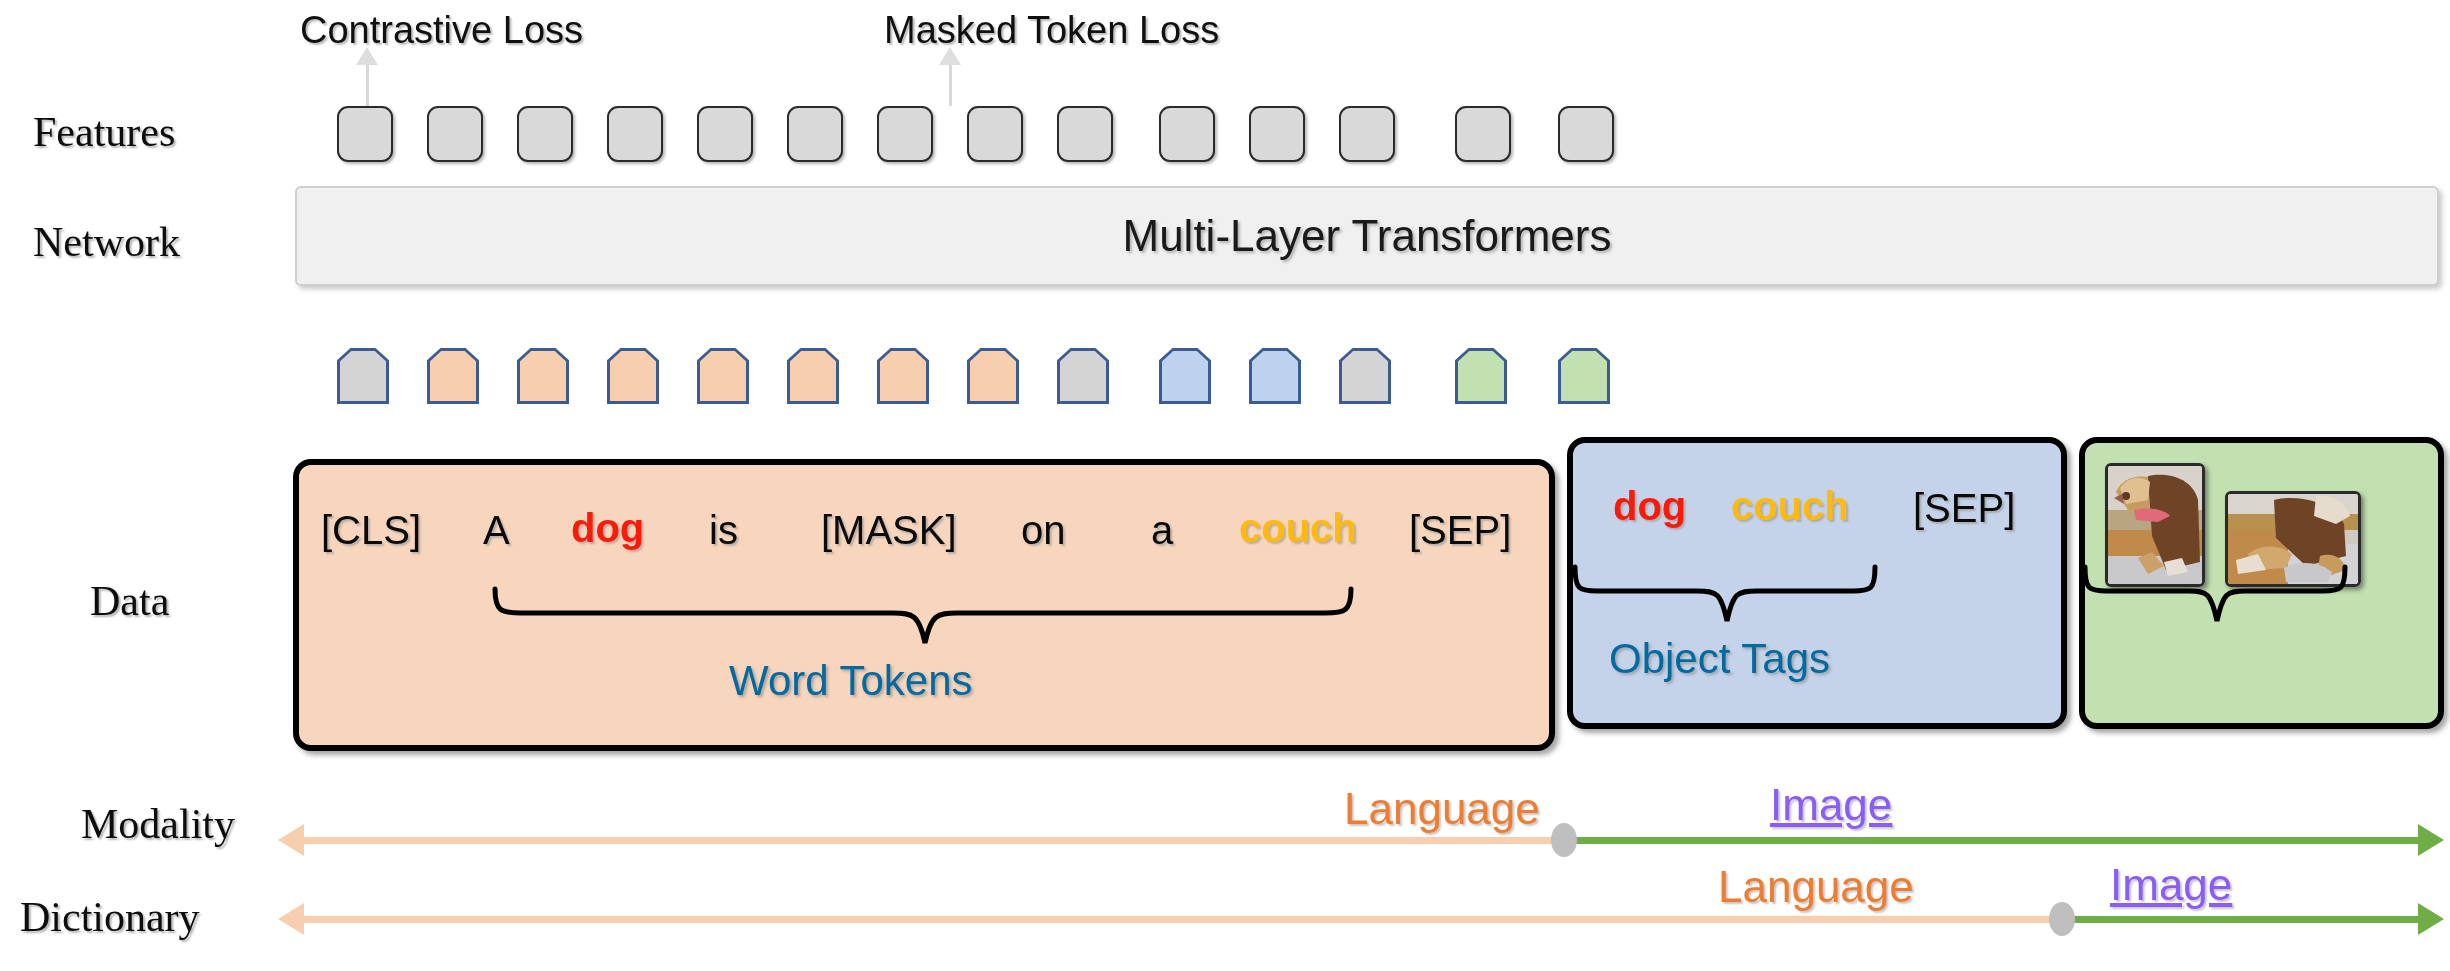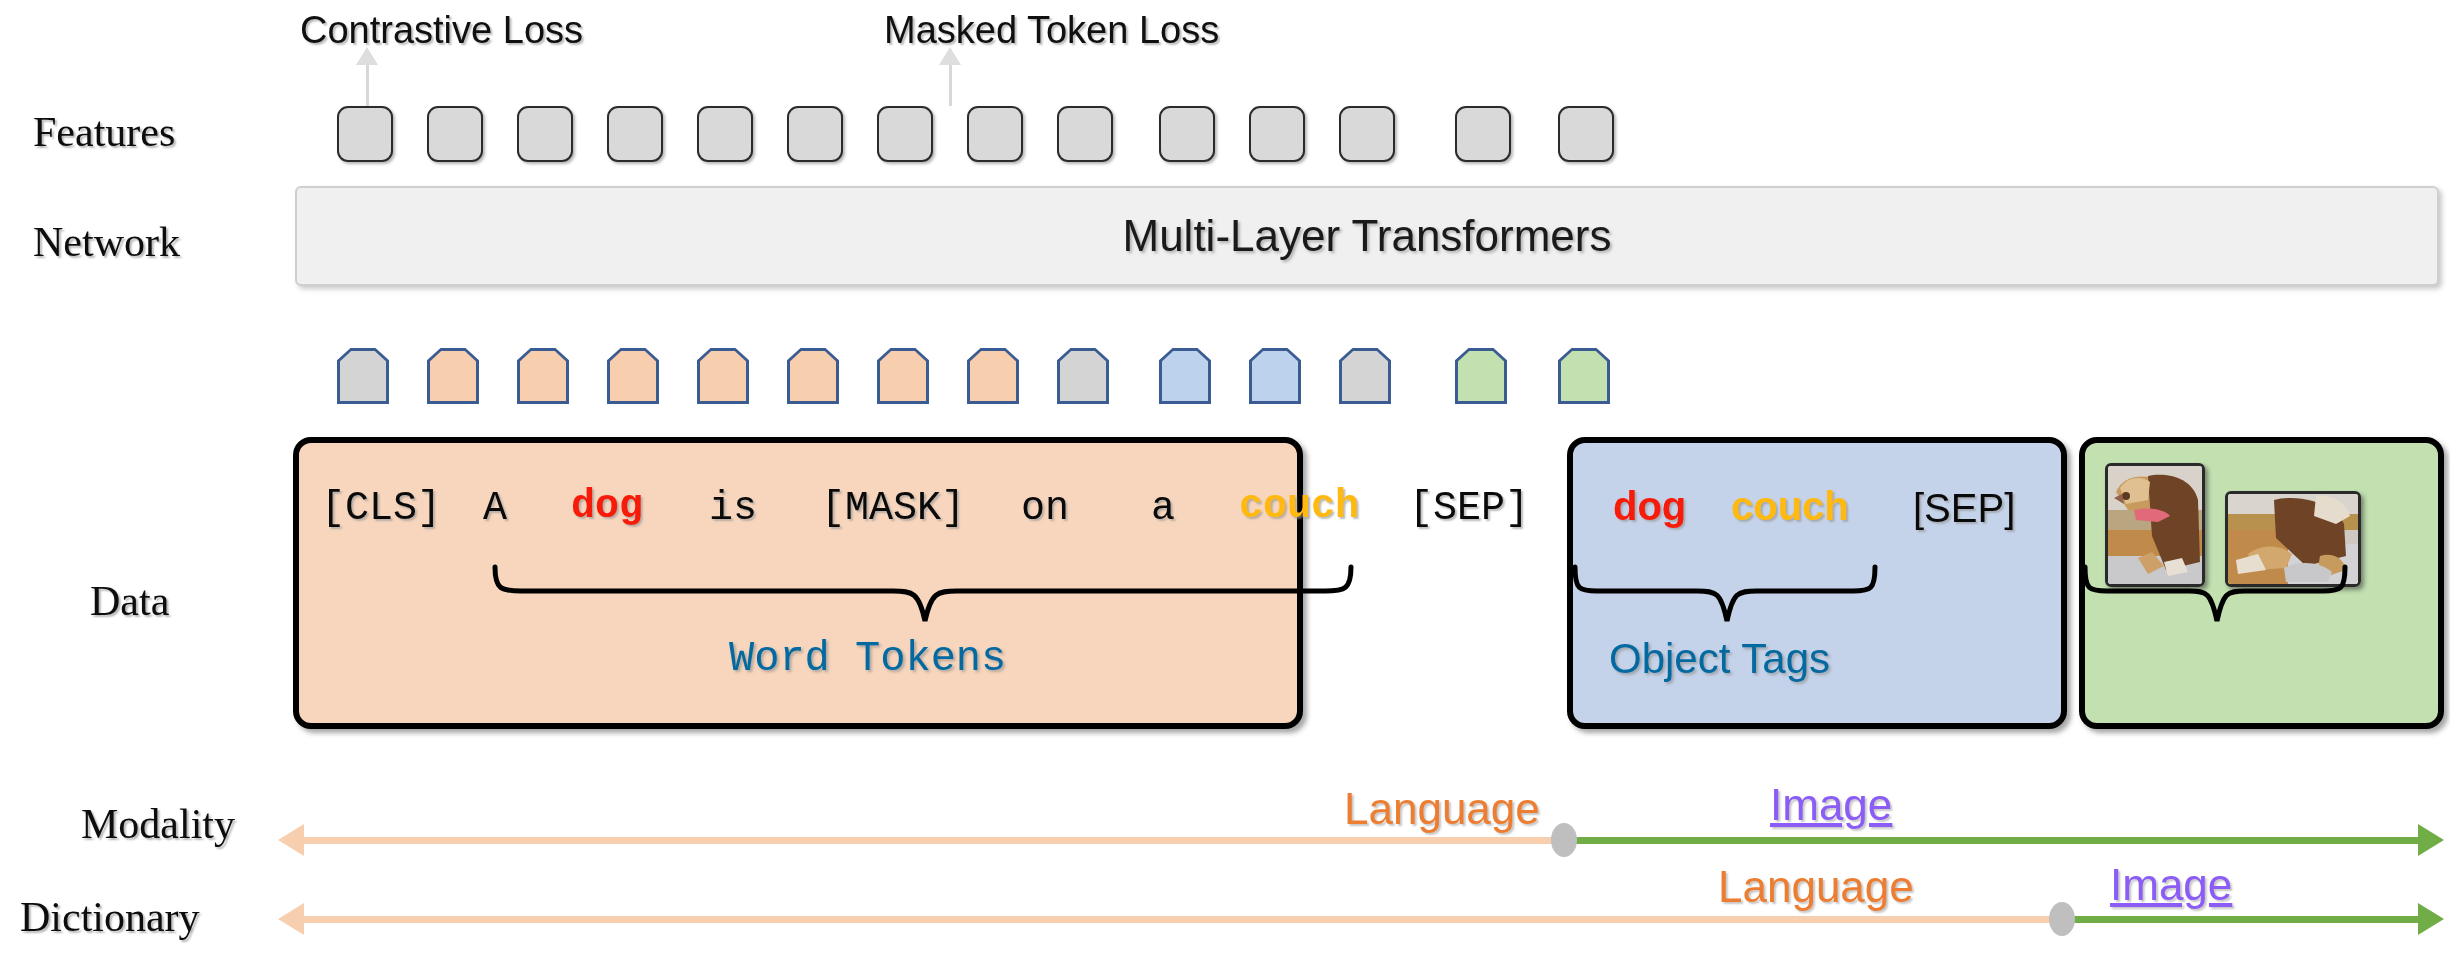--- a/index.html
+++ b/index.html
@@ -154,21 +154,21 @@
         <i style="background: rgb(212, 212, 212);"></i>
       </div>
       <div class="emb" style="left: 1455px; top: 348px; background: rgb(59, 92, 146);">
         <i style="background: rgb(194, 224, 176);"></i>
       </div>
       <div class="emb" style="left: 1558px; top: 348px; background: rgb(59, 92, 146);">
         <i style="background: rgb(194, 224, 176);"></i>
       </div>
     </div>
 
-  <div class="databox db-word" style="left:293px;top:437px;width:1010px;height:292px;font-family:Liberation Mono, monospace;">
+  <div class="databox db-word" style="left:293px;top:459px;width:1262px;height:292px;">
     <div class="tok" style="left:22px;top:43px;">[CLS]</div>
     <div class="tok" style="left:184px;top:43px;">A</div>
     <div class="tok red" style="left:272px;top:41px;">dog</div>
     <div class="tok" style="left:410px;top:43px;">is</div>
     <div class="tok" style="left:522px;top:43px;">[MASK]</div>
     <div class="tok" style="left:722px;top:43px;">on</div>
     <div class="tok" style="left:852px;top:43px;">a</div>
     <div class="tok amber" style="left:940px;top:41px;">couch</div>
     <div class="tok" style="left:1110px;top:43px;">[SEP]</div>
 

